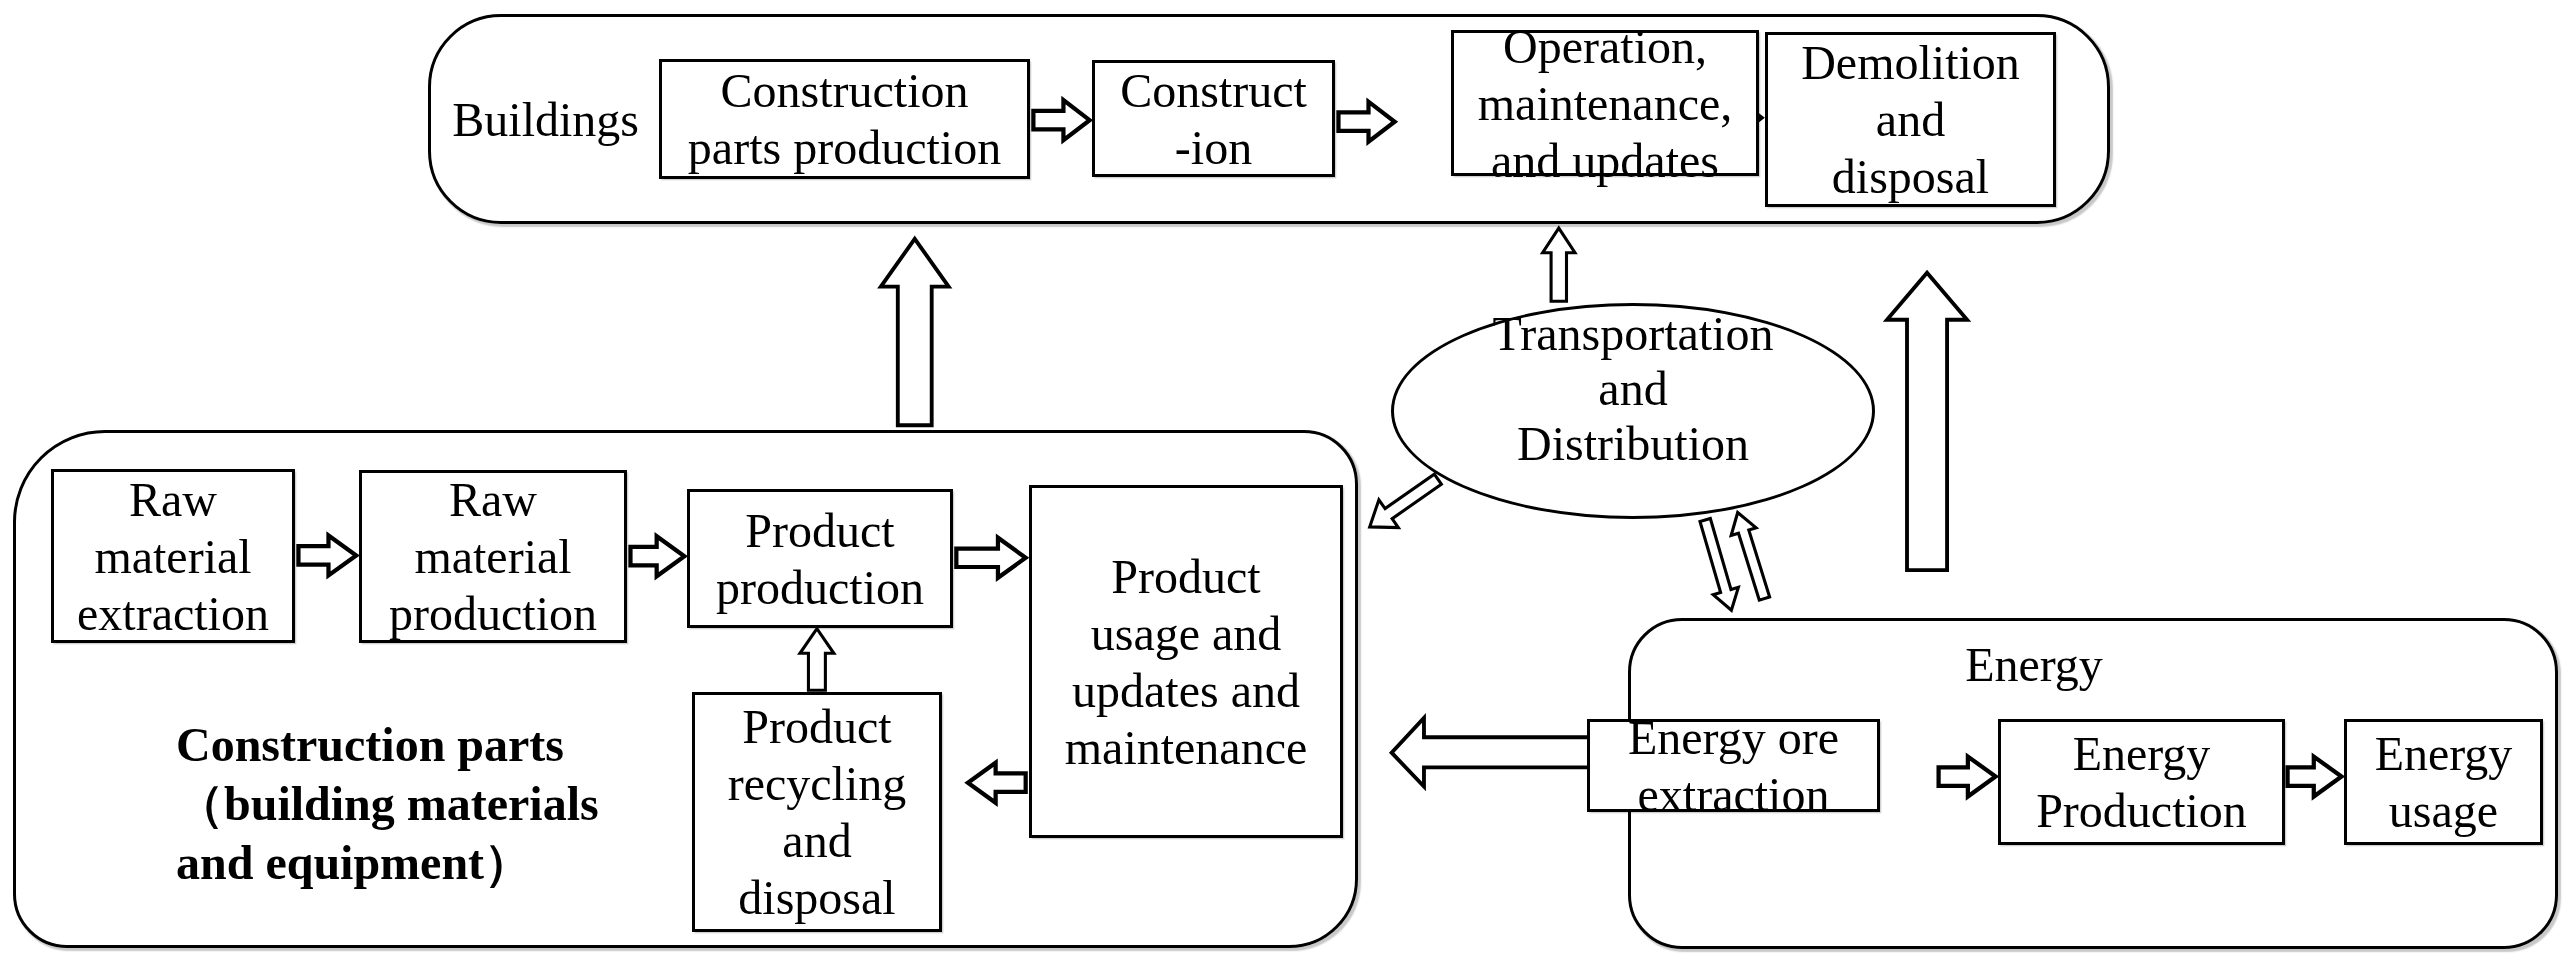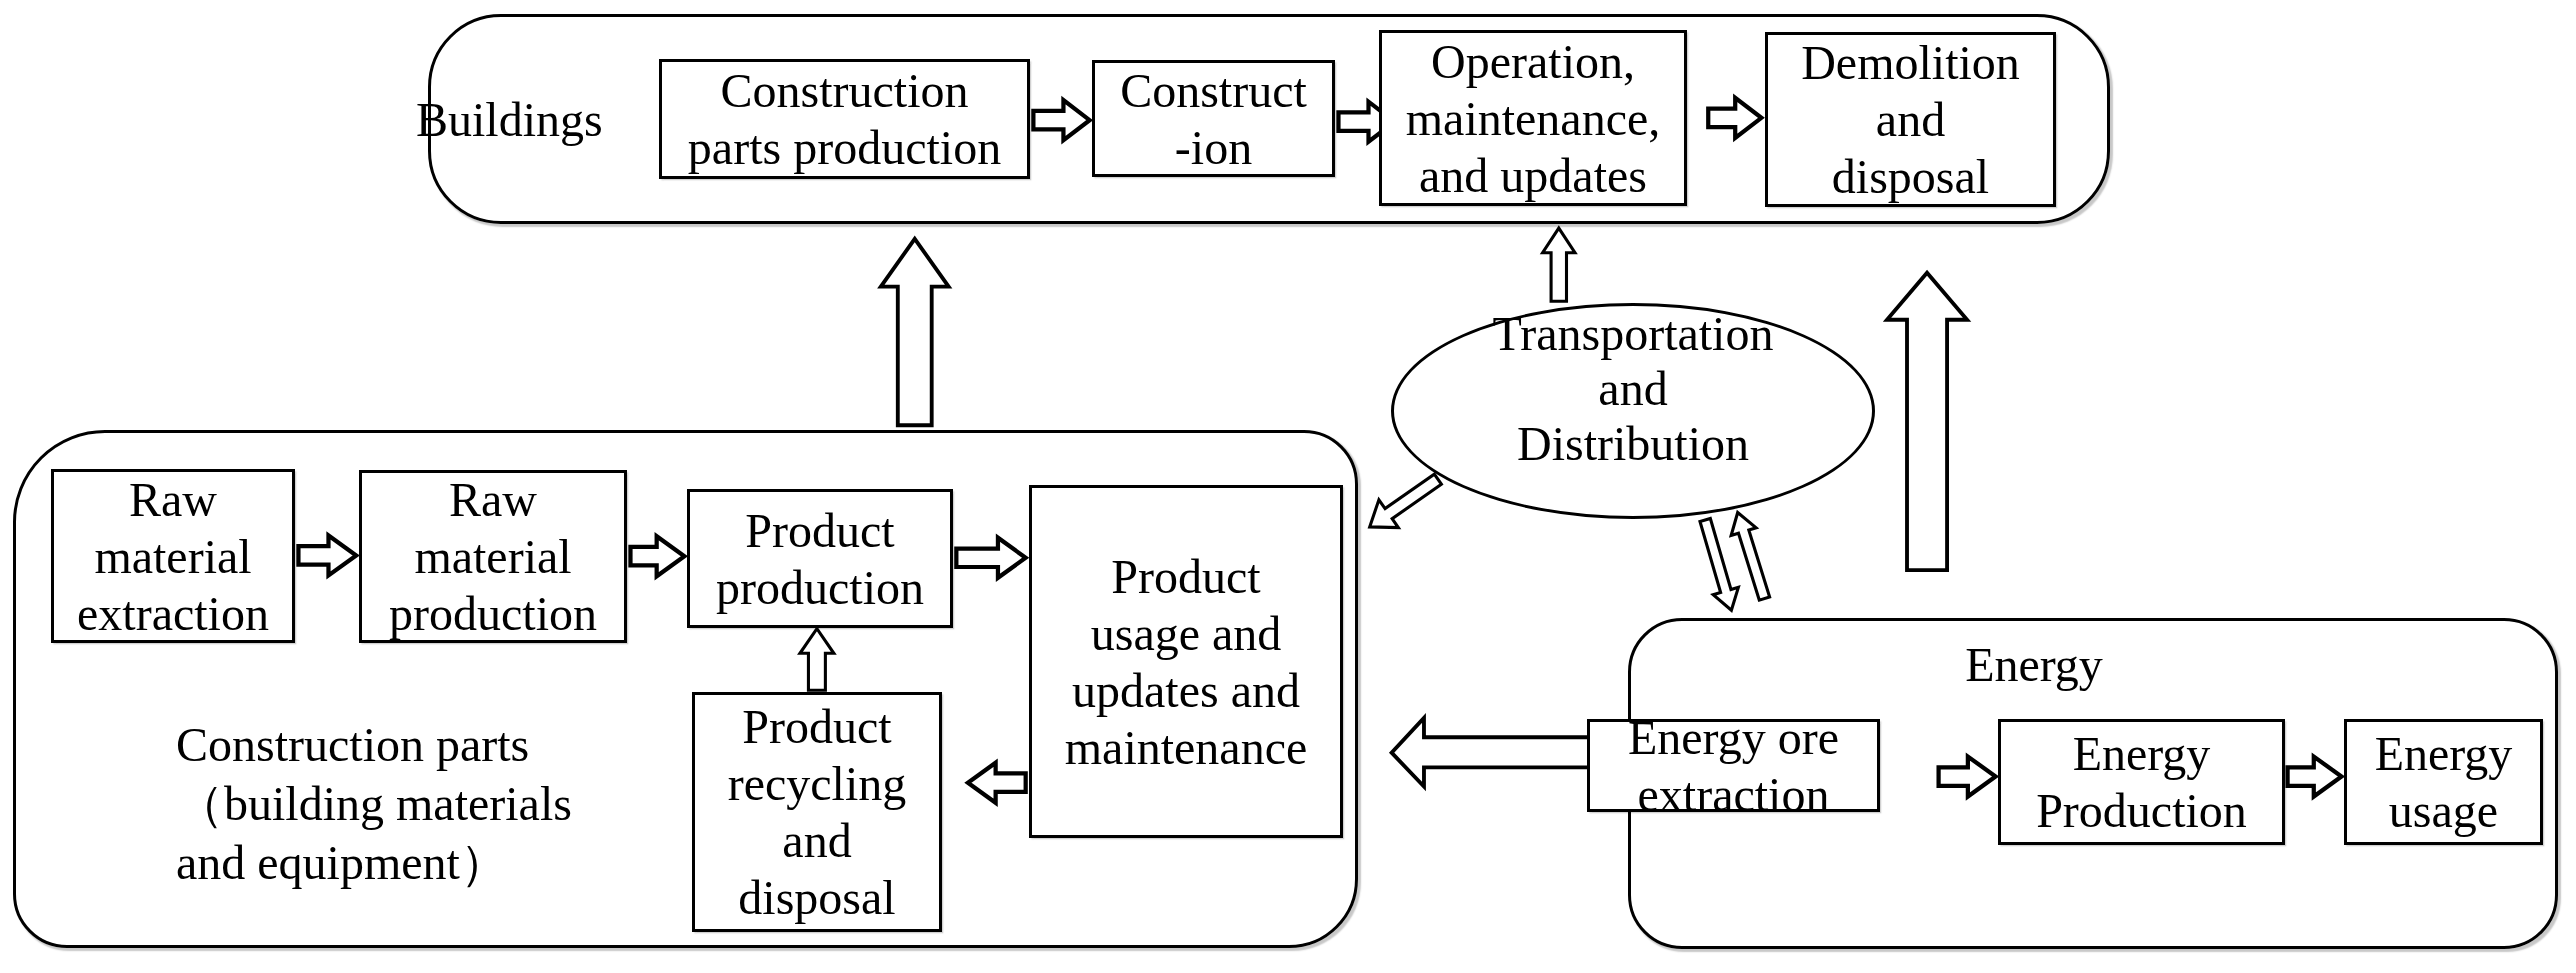--- a/index.html
+++ b/index.html
@@ -28,21 +28,21 @@
     background: #ffffff;
     display: flex; flex-direction: column; justify-content: center; align-items: center;
     text-align: center;
     font-size: 48px; line-height: 57px;
     box-shadow: 2.3px 2.3px 1.5px rgba(0,0,0,0.18);
   }
   .box span { display: block; white-space: nowrap; }
 
   #box-b1 { left: 659px;  top: 59px;  width: 371px; height: 120px; justify-content: flex-end; }
   #box-b2 { left: 1092px; top: 60px;  width: 243px; height: 117px; }
-  #box-b3 { left: 1379px; top: 30px;  width: 308px; height: 176px; text-align: center; }
+  #box-b3 { left: 1451px; top: 30px;  width: 308px; height: 146px; text-align: center; }
   #box-b4 { left: 1765px; top: 32px;  width: 291px; height: 175px; }
 
   #box-r1 { left: 51px;   top: 469px; width: 244px; height: 174px; }
   #box-r2 { left: 359px;  top: 470px; width: 268px; height: 173px; }
   #box-p1 { left: 687px;  top: 489px; width: 266px; height: 139px; }
   #box-pu { left: 1029px; top: 485px; width: 314px; height: 353px; }
   #box-pr { left: 692px;  top: 692px; width: 250px; height: 240px; }
 
   #box-e1 { left: 1587px; top: 719px; width: 293px; height: 93px; }
   #box-e2 { left: 1998px; top: 719px; width: 287px; height: 126px; }
@@ -51,22 +51,22 @@
   #transport-ellipse {
     position: absolute; left: 1391px; top: 303px; width: 484px; height: 216px;
     border: 3.1px solid #000; border-radius: 50%;
     background: #ffffff;
     display: flex; flex-direction: column; align-items: center;
     text-align: center; font-size: 48px; line-height: 55px;
   }
   #transport-ellipse span { display: block; white-space: nowrap; }
 
   .lbl { position: absolute; font-size: 48px; line-height: 59px; }
-  #buildings-label { left: 416px; top: 90px; width: 223px; height: 60px; text-align: left; }
-  #construction-label { left: 176px; top: 715px; width: 478px; text-align: left; }
+  #buildings-label { left: 416px; top: 90px; width: 223px; height: 60px; text-align: right; }
+  #construction-label { left: 176px; top: 715px; width: 478px; text-align: left; font-weight: bold; }
   #construction-label span { display: block; white-space: nowrap; }
   #energy-title { left: 1953px; top: 635px; width: 162px; text-align: center; }
 
   svg.arrows { position: absolute; left: 0; top: 0; pointer-events: none; }
   .arrow { fill: #ffffff; stroke: #000000; stroke-width: 5.5; stroke-linejoin: miter; }
   .arrow-big { stroke-width: 5; }
   .arrow-thin { stroke-width: 4; }
 </style>
 </head>
 <body>

